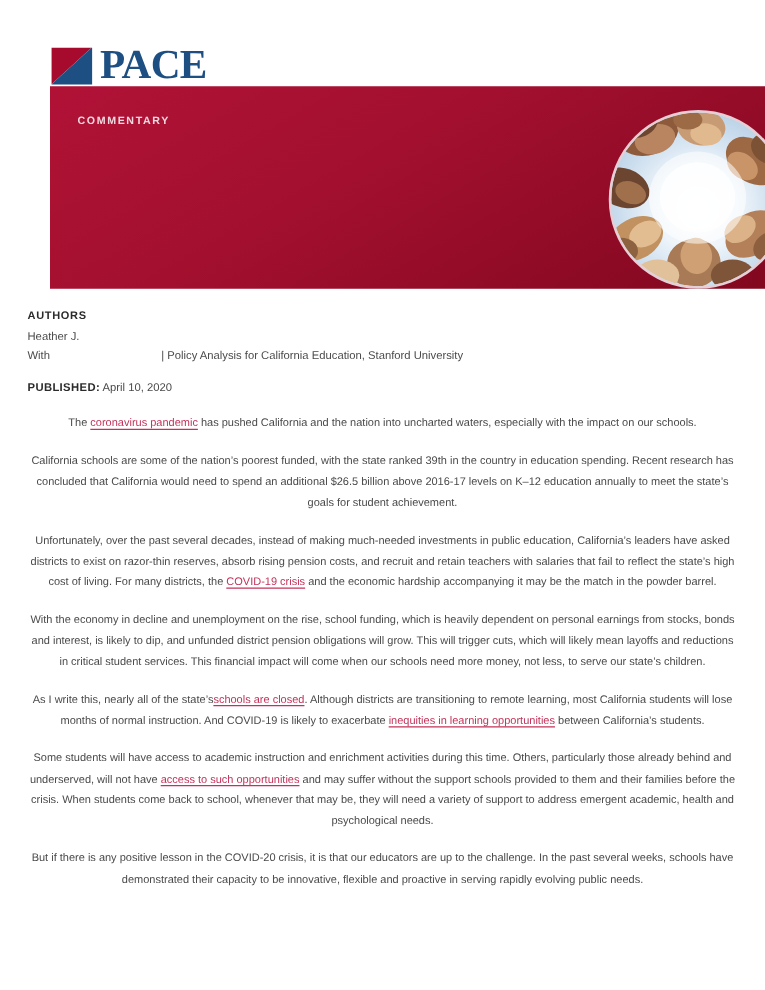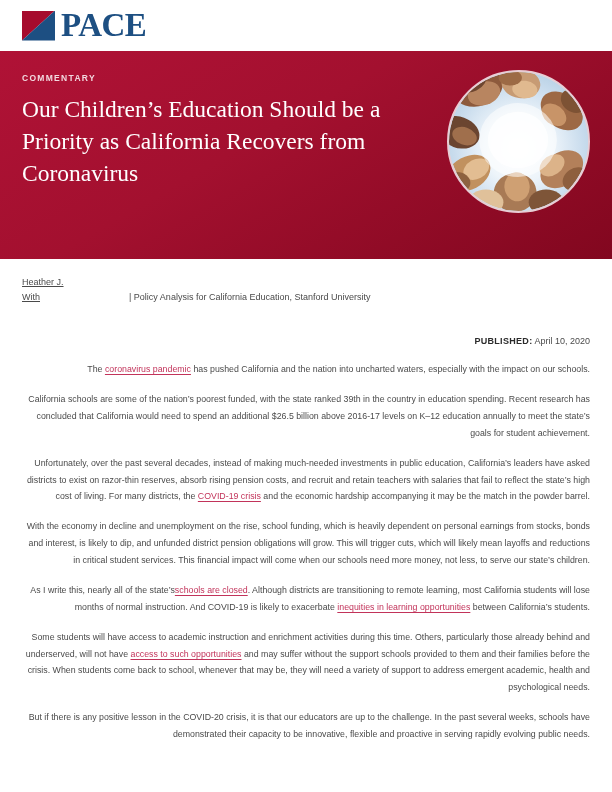--- a/index.html
+++ b/index.html
@@ -11,25 +11,26 @@
     width: 612px;
     height: 792px;
     overflow: hidden;
     font-family: "Liberation Sans", sans-serif;
     color: #3b3b3b;
     position: relative;
   }
 
   
   .logo-bar {
-    height: 51px;
+    height: 69px;
     padding-left: 22px;
     display: flex;
-    align-items: center;
-    box-sizing: border-box;
+    align-items: flex-end;
+    box-sizing: border-box;
+    margin-left: 19px;
   }
   .logo {
     display: flex;
     align-items: center;
     gap: 6px;
   }
   .logo-mark {
     width: 33px;
     height: 30px;
     position: relative;
@@ -52,25 +53,26 @@
     font-weight: bold;
     font-size: 33px;
     letter-spacing: -0.5px;
     color: #1d4f82;
     line-height: 1;
   }
 
   
   .hero {
     position: relative;
-    height: 208px;
+    height: 162px;
     background: linear-gradient(150deg, #b01236 0%, #a3102f 42%, #82071f 100%);
     overflow: visible;
     box-sizing: border-box;
     padding: 22px 0 0 22px;
+    margin-left: 40px;
   }
   .kicker {
     color: #f2d9df;
     font-size: 8.5px;
     letter-spacing: 1.3px;
     font-weight: 600;
     margin: 0 0 11px 0;
   }
   .hero-title {
     font-family: "Liberation Serif", serif;
@@ -115,46 +117,44 @@
   }
   .author-line {
     font-size: 9px;
     color: #4a4a4a;
     line-height: 1.62;
     display: flex;
   }
   .author-name {
     width: 96px;
     flex: 0 0 96px;
-    text-decoration: underline;
   }
   .author-affil {
     color: #4a4a4a;
     padding-left: 11px;
   }
   .published {
     font-size: 9px;
     color: #4a4a4a;
-    margin-top: 32px;
-    text-align: right;
+    margin-top: 14px;
   }
   .published .pub-label {
     font-weight: bold;
     color: #2b2b2b;
     letter-spacing: 0.3px;
   }
   .article {
     margin-top: 15px;
   }
   .article p {
     font-size: 8.8px;
     line-height: 1.92;
     color: #4a4a4a;
     margin: 0 0 13px 0;
-    text-align: right;
+    text-align: center;
   }
   a.inline-link {
     color: #c2335a;
     text-decoration: underline;
     text-underline-offset: 1.5px;
   }
 </style>
 </head>
 <body>
 
@@ -163,21 +163,20 @@
     <div class="logo-mark">
       <span class="tri-red"></span>
       <span class="tri-blue"></span>
     </div>
     <div class="logo-word">PACE</div>
   </div>
 </div>
 
 <div class="hero">
   <p class="kicker">COMMENTARY</p>
-  <h1 class="hero-title">Our Children’s Education Should be a Priority as California Recovers from Coronavirus</h1>
 
   <div class="hero-photo">
     <div class="sky"></div>
     <svg width="100%" height="100%" viewBox="0 0 143 143" style="position:absolute;inset:0;">
       <defs>
         <radialGradient id="skyg" cx="50%" cy="55%" r="62%">
           <stop offset="0%" stop-color="#ffffff"></stop>
           <stop offset="40%" stop-color="#edf4fa"></stop>
           <stop offset="75%" stop-color="#c9dced"></stop>
           <stop offset="100%" stop-color="#b2cde2"></stop>
@@ -220,20 +219,21 @@
         <ellipse cx="71" cy="70" rx="40" ry="38" fill="#ffffff" opacity="0.55"></ellipse>
         <ellipse cx="71" cy="70" rx="31" ry="29" fill="#ffffff" opacity="0.75"></ellipse>
       </g>
     </svg>
   </div>
 </div>
 
 <div class="content">
 
   <div>
+    <p class="meta-label">AUTHORS</p>
     <div class="author-line">
       <span class="author-name">Heather J.</span>
     </div>
     <div class="author-line">
       <span class="author-name">With</span>
       <span class="author-affil"><span>|</span>&nbsp;<span>Policy Analysis for California Education, Stanford University</span></span>
     </div>
   </div>
 
   <p class="published">

